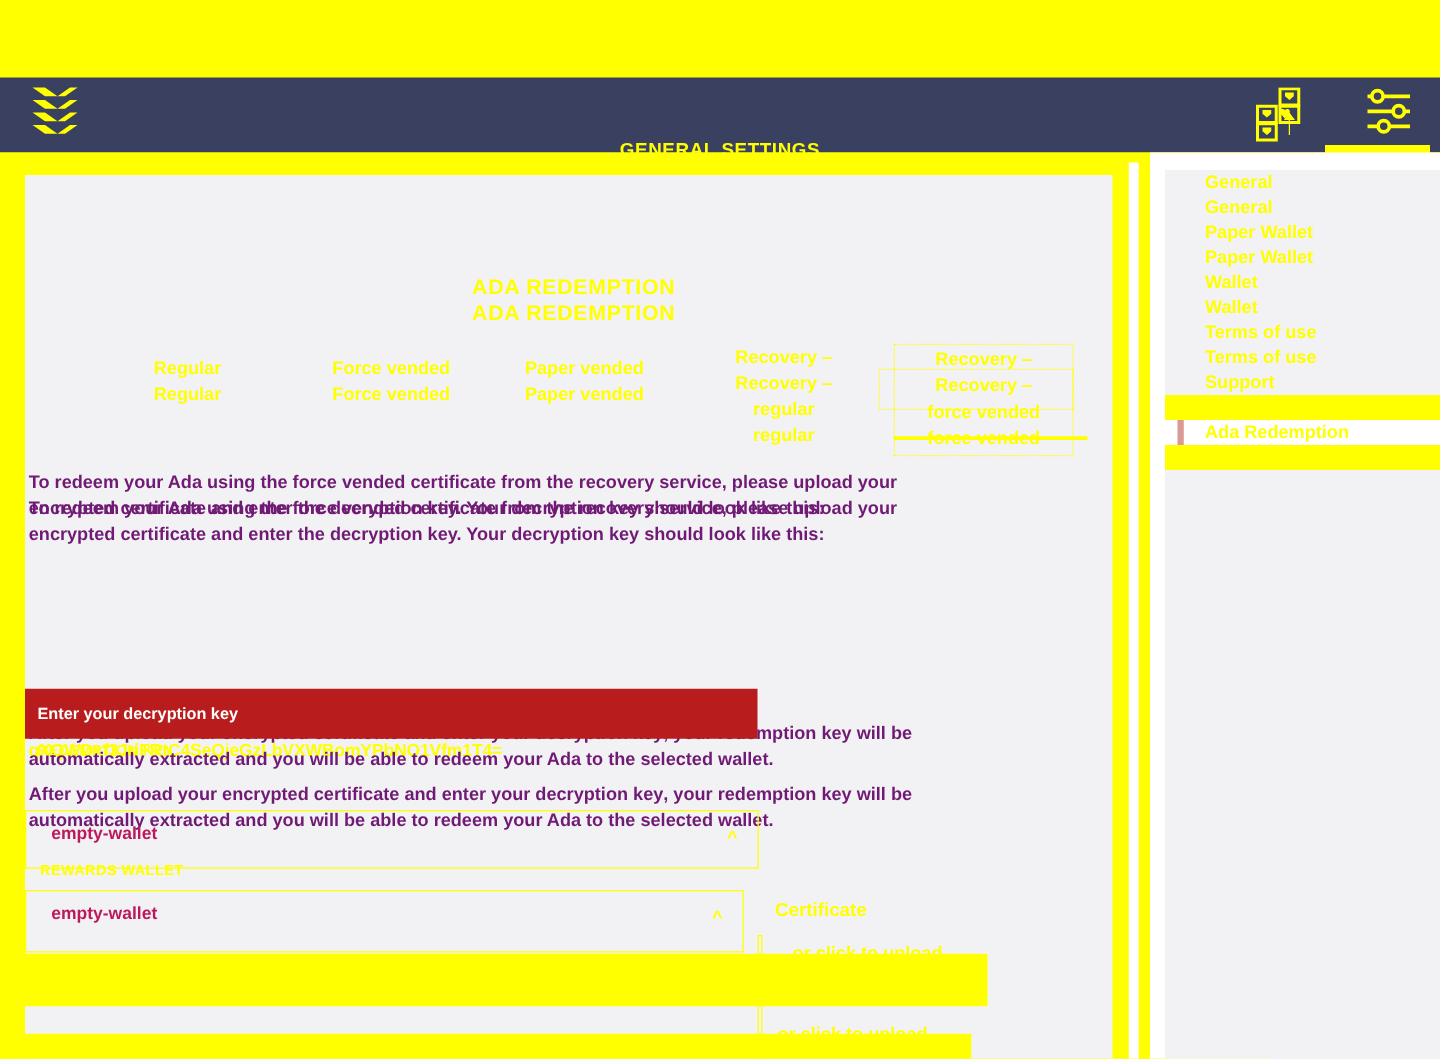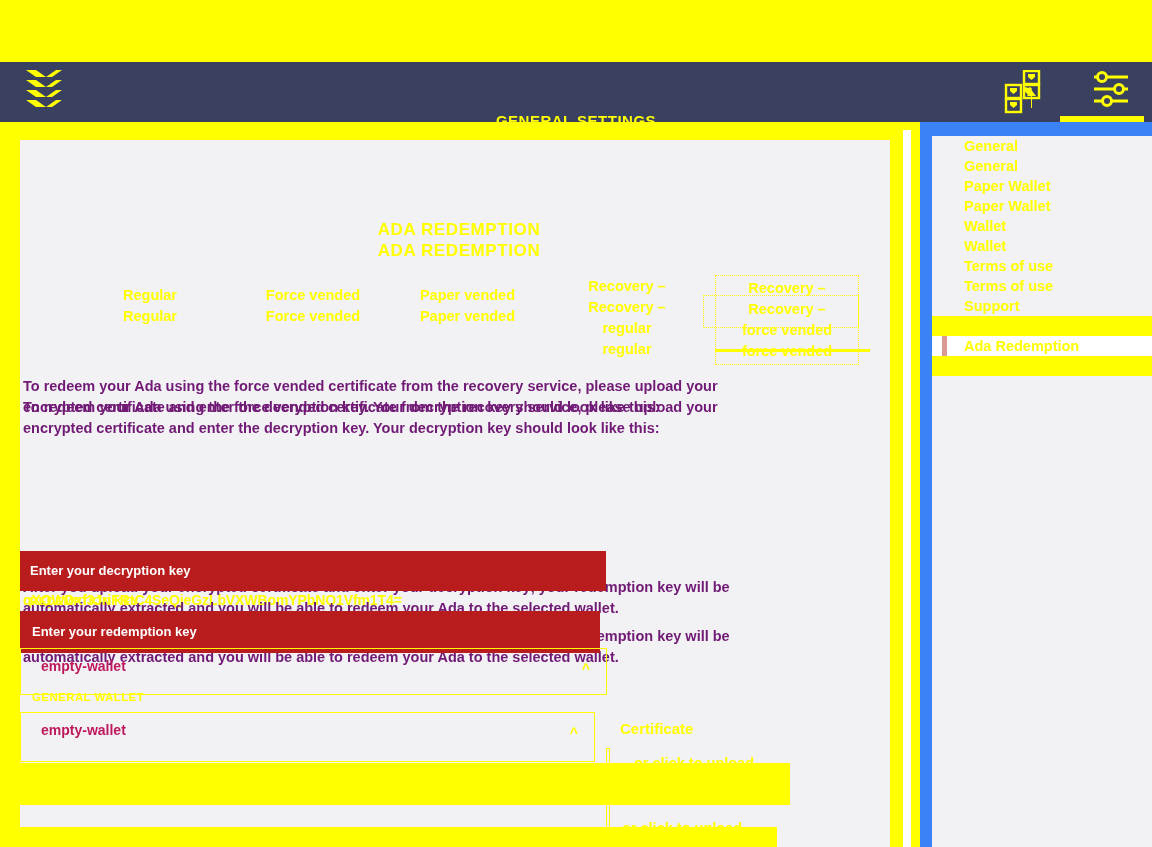--- a/index.html
+++ b/index.html
@@ -33,21 +33,21 @@
   .nav-ic.settings{right:18px;}
   .nav-underline{position:absolute;right:8px;top:54px;width:84px;height:18px;background:#ffff00;}
 
   
   .body-area{position:absolute;left:0;top:122px;width:1152px;height:725px;background:#ffff00;}
 
   .content-pane{position:absolute;left:20px;top:18px;width:878px;height:707px;background:#f2f2f4;}
   .scroll-gutter{position:absolute;left:890px;top:8px;width:30px;height:717px;background:#ffff00;}
   .scroll-slot{position:absolute;left:903px;top:8px;width:8px;height:717px;background:#ffffff;}
 
-  .side-pane{position:absolute;left:920px;top:0;width:232px;height:725px;background:#3b82f6;}
+  .side-pane{position:absolute;left:920px;top:0;width:232px;height:725px;background:#ffffff;}
   .side-inner{position:absolute;left:12px;top:14px;width:220px;height:711px;background:#f2f2f4;}
 
   
   .menu{position:absolute;left:0;top:0;width:220px;}
   .menu-item{position:relative;height:20px;color:#ffff00;font-size:14.5px;font-weight:700;
     padding-left:32px;line-height:20px;white-space:nowrap;}
   .menu-item.active-block{background:#ffff00;}
   .menu-item.active-white{background:#ffffff;}
   .accent-bar{position:absolute;left:10px;top:0;width:5px;height:20px;background:#d89a92;}
 
@@ -210,30 +210,27 @@
         <span>key will be automatically extracted and you will be able to redeem your Ada to the selected</span>
         <span>wallet.</span>
       </div>
 
       <div class="inp" style="left:0px;top:411px;width:586px;height:40px;">
         <div class="inp-txt" style="left:10px;top:12px;">Enter your decryption key</div>
       </div>
 
       <div class="flabel" style="left:10px;top:455px;">REDEMPTION KEY</div>
 
-      <div class="inp" style="left:0px;top:471px;width:580px;height:42px;">
-        <div class="inp-txt" style="left:12px;top:13px;">Enter your redemption key</div>
-      </div>
 
       <div class="select" style="left:0px;top:508px;width:585px;height:45px;">
         <div class="val">empty-wallet</div>
         <div class="chev">^</div>
       </div>
 
-      <div class="flabel" style="left:12px;top:551px;">GENERAL WALLET</div>
+      <div class="flabel" style="left:12px;top:551px;">REWARDS WALLET</div>
 
       <div class="select" style="left:0px;top:572px;width:573px;height:48px;">
         <div class="val">empty-wallet</div>
         <div class="chev">^</div>
       </div>
 
       <div class="btn" style="left:0px;top:623px;width:770px;height:42px;">
         
       </div>
       <div class="btn" style="left:0px;top:687px;width:757px;height:52px;">

